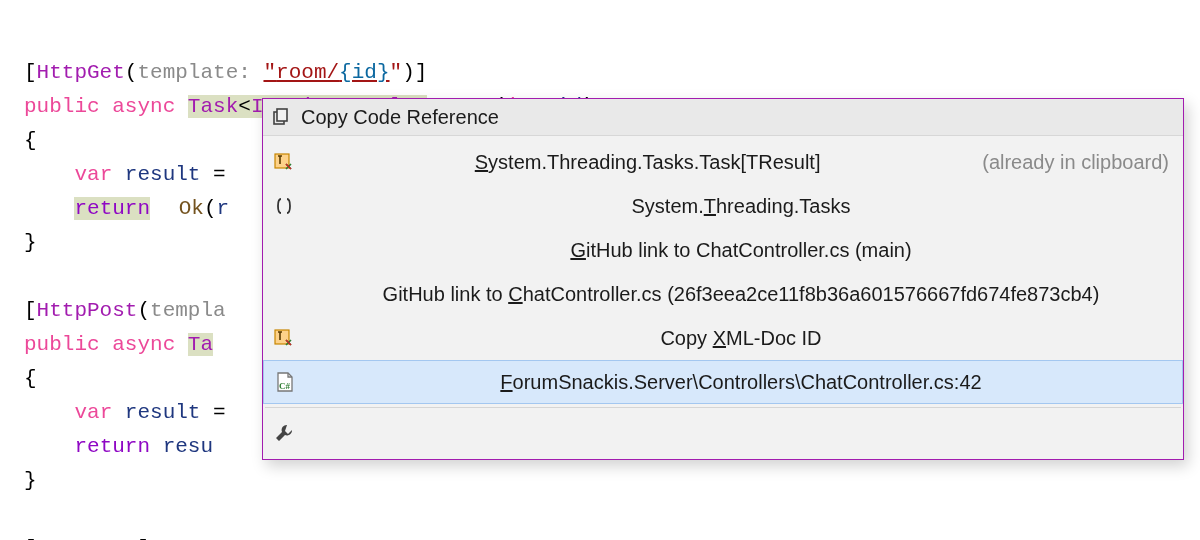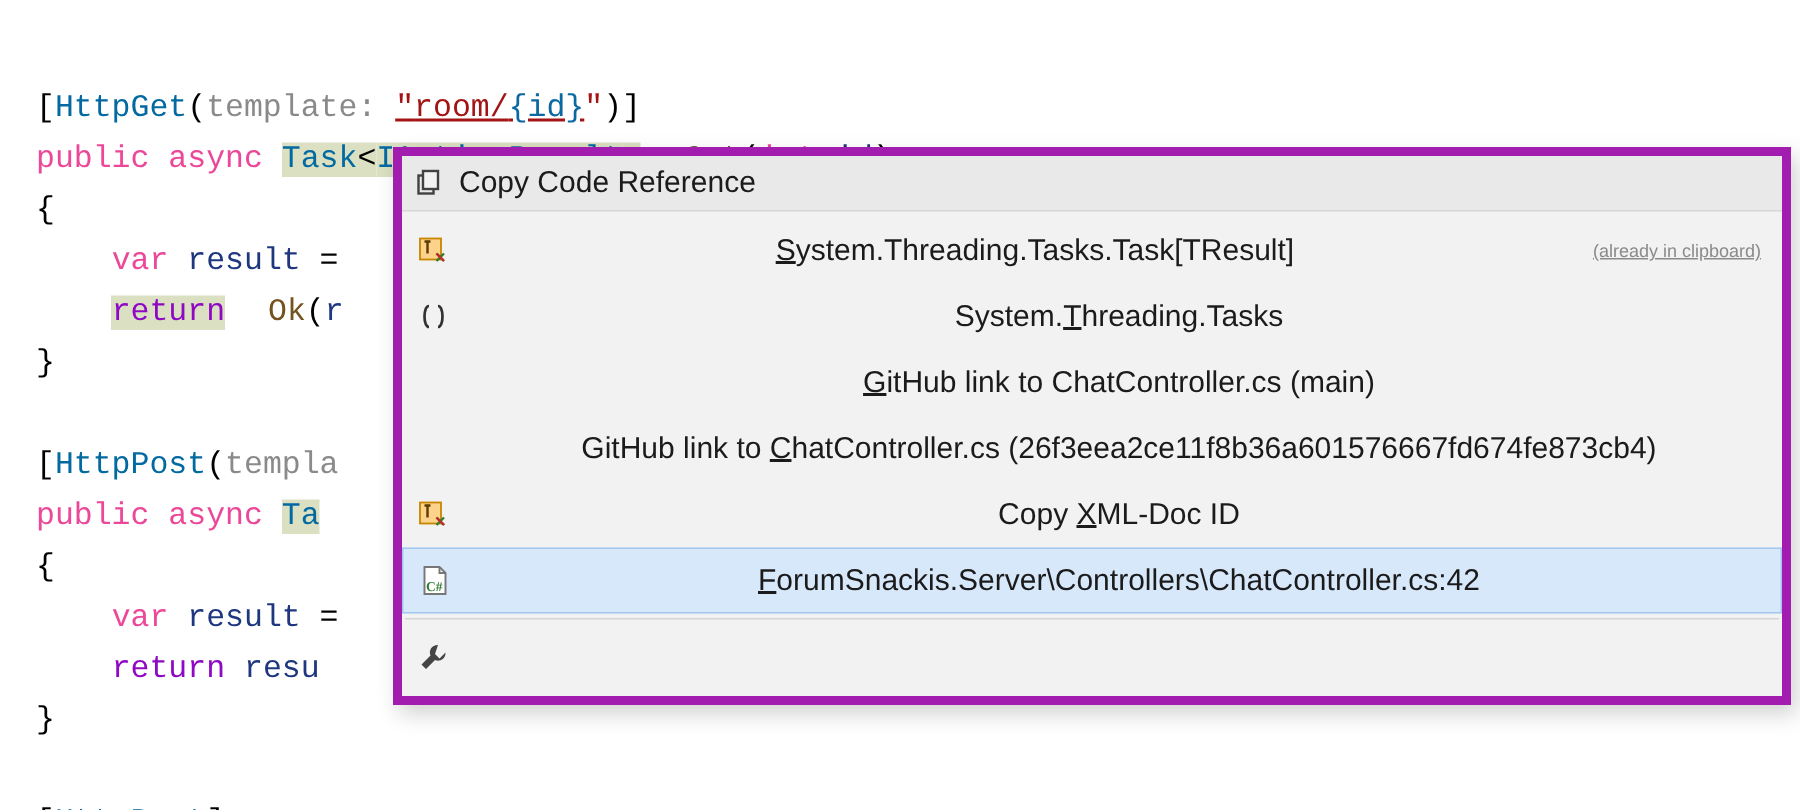--- a/index.html
+++ b/index.html
@@ -12,38 +12,38 @@
     font-size: 21px;
     line-height: 34px;
     overflow: hidden;
   }
   .code-area {
     position: relative;
     padding: 22px 0 0 24px;
     white-space: pre;
   }
   .tok-kw     { color: #ec4899; }          
-  .tok-attr   { color: #0369a1; margin-top: 15px; }          
+  .tok-attr   { color: #a21caf; margin-top: 15px; }          
   .tok-param  { color: #8a8a8a; }          
   .tok-str    { color: #a31515; }          
   .tok-str-id { color: #a31515; }
   .tok-method { color: #74531f; margin-left: 16px; }          
   .tok-id     { color: #1f377f; }          
   .tok-punct  { color: #000000; }
   .underline  { text-decoration: underline; text-decoration-color: #a31515; }
   .hl         { background: #dbe0c2; }
 
   
   .ctx-menu {
     position: absolute;
     left: 262px;
     top: 98px;
     width: 920px;
     background: #f2f2f2;
-    border: 6px solid #a21caf;
+    border: 1px solid #a21caf;
     box-shadow: 4px 6px 14px rgba(0,0,0,0.18);
     font-family: "Segoe UI", Tahoma, sans-serif;
     font-size: 20px;
     line-height: 24px;
   }
   .ctx-header {
     display: flex;
     align-items: center;
     height: 36px;
     padding-left: 6px;
@@ -76,22 +76,21 @@
     justify-content: flex-start;
     padding-left: 4px;
     flex: 0 0 40px;
   }
   .ctx-item .label {
     flex: 1 1 auto;
     white-space: nowrap;
   }
   .ctx-item .hint {
     color: #8a8a8a;
-    font-size: 12px;
-    text-decoration: underline;
+    font-size: 20px;
   }
   .ctx-item.hovered {
     border: 1px solid #a3c7f0;
     background: #d7e8fb;
     height: 42px;
   }
   .ctx-sep {
     height: 1px;
     margin: 3px 2px;
     background: #d5d5d5;

